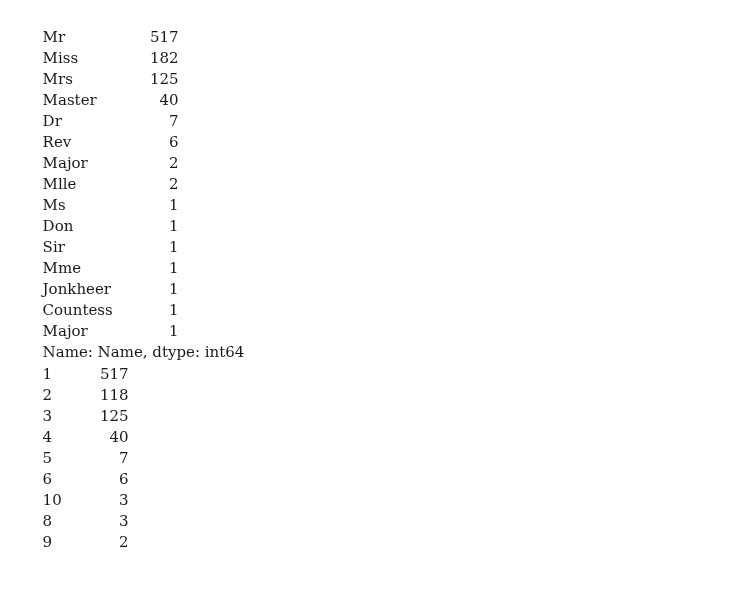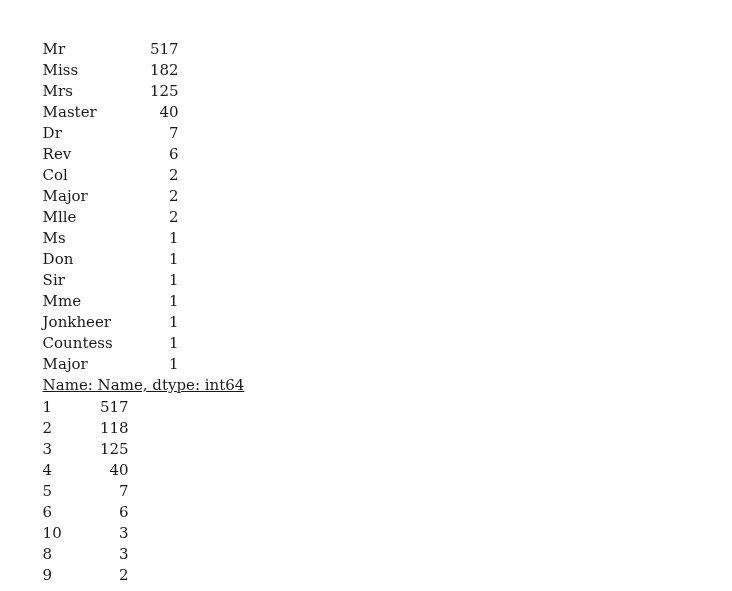--- a/index.html
+++ b/index.html
@@ -10,21 +10,21 @@
   }
   body {
     width: 732px;
     height: 591px;
     overflow: hidden;
     font-family: "DejaVu Serif", "Liberation Serif", serif;
   }
   #console-output {
     position: absolute;
     left: 0;
-    top: 12px;
+    top: 0;
     width: 732px;
     height: 483px;
     padding: 5px;
     box-sizing: border-box;
   }
   .block {
     display: block;
   }
   .row {
     display: block;
@@ -52,21 +52,20 @@
     text-align: left;
   }
   .series-value {
     width: 36px;
     text-align: right;
   }
   
   .footer-line {
     margin-left: 9px;
     text-align: left;
-    text-decoration: underline;
   }
   
   .idx-label {
     width: 34px;
     margin-left: 9px;
     text-align: left;
   }
   .idx-value {
     width: 52px;
     text-align: right;
@@ -89,23 +88,20 @@
       <span class="cell series-label">Mrs</span><span class="cell series-value">125</span>
     </div>
     <div class="row">
       <span class="cell series-label">Master</span><span class="cell series-value">40</span>
     </div>
     <div class="row">
       <span class="cell series-label">Dr</span><span class="cell series-value">7</span>
     </div>
     <div class="row">
       <span class="cell series-label">Rev</span><span class="cell series-value">6</span>
-    </div>
-    <div class="row">
-      <span class="cell series-label">Col</span><span class="cell series-value">2</span>
     </div>
     <div class="row">
       <span class="cell series-label">Major</span><span class="cell series-value">2</span>
     </div>
     <div class="row">
       <span class="cell series-label">Mlle</span><span class="cell series-value">2</span>
     </div>
     <div class="row">
       <span class="cell series-label">Ms</span><span class="cell series-value">1</span>
     </div>

